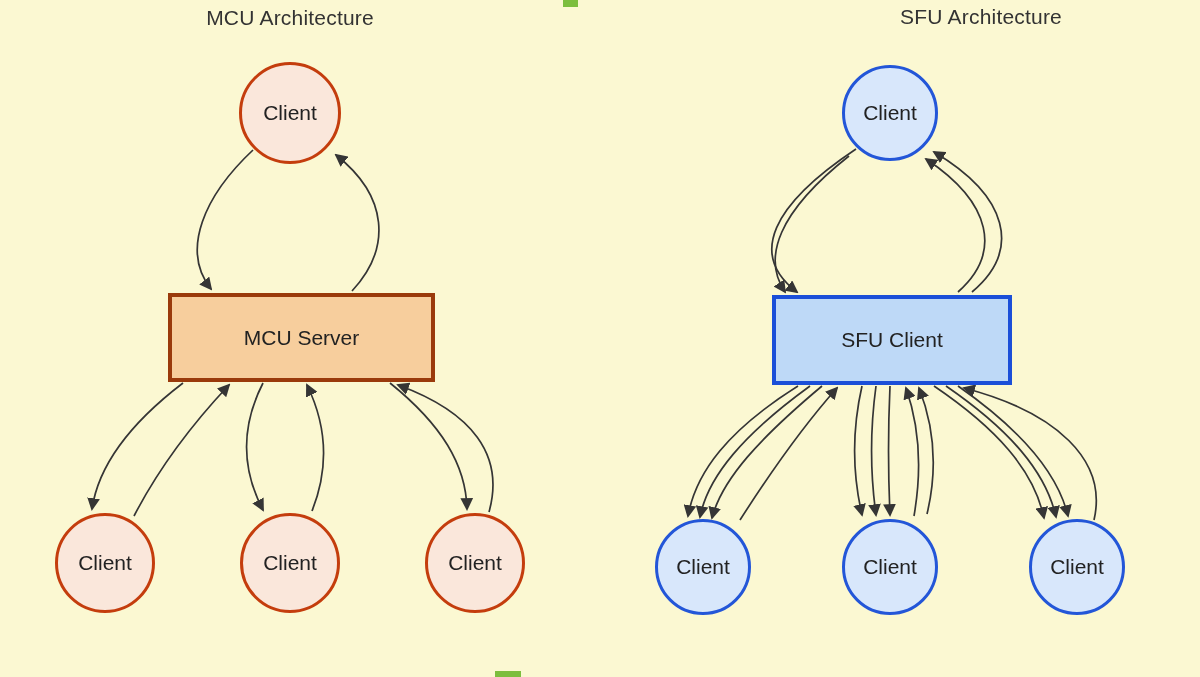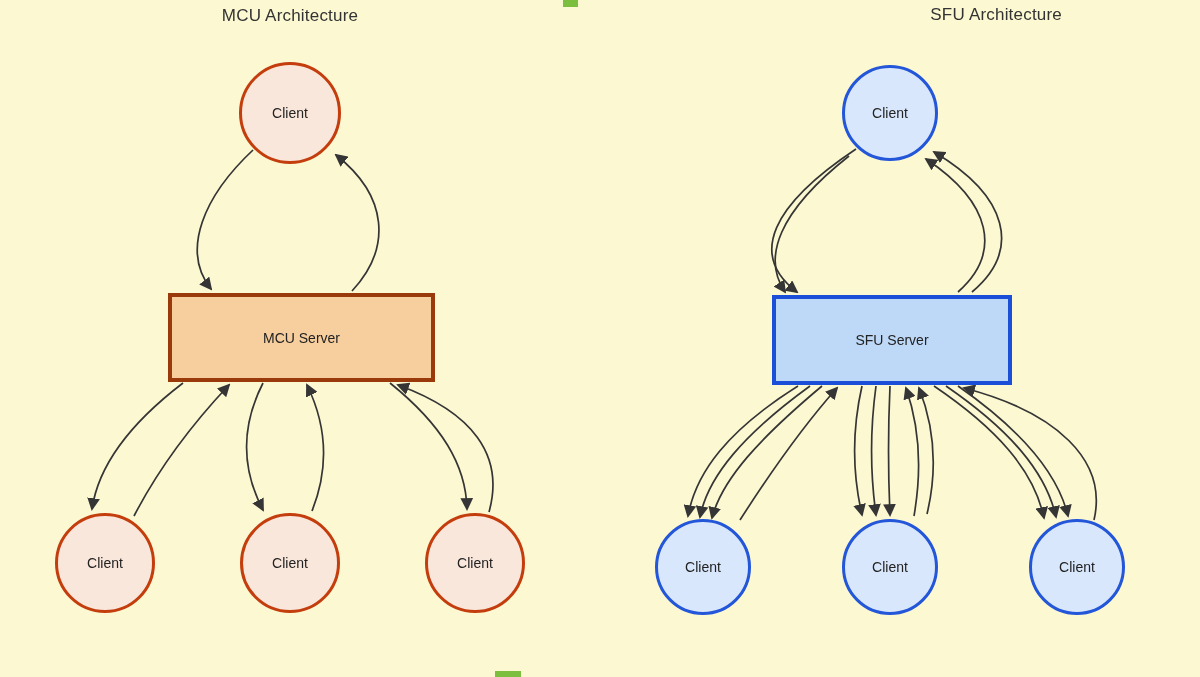--- a/index.html
+++ b/index.html
@@ -11,32 +11,32 @@
     font-family: "Liberation Sans", sans-serif;
     overflow: hidden;
   }
   .edges { position: absolute; left: 0; top: 0; width: 1200px; height: 677px; }
   .edges path { fill: none; stroke: var(--arrow); stroke-width: 1.7px; }
   #arrowhead path { fill: var(--arrow); stroke: none; }
   .diagram-title {
     position: absolute;
     width: 340px;
     text-align: center;
-    font-size: 17px;
+    font-size: 21px;
     color: var(--title-color);
     letter-spacing: 0.2px;
   }
   .node {
     position: absolute;
     box-sizing: border-box;
     display: flex;
     align-items: center;
     justify-content: center;
     color: #222222;
-    font-size: 14px;
+    font-size: 21px;
     text-align: center;
   }
   .circle { border-radius: 50%; }
   .mcu-circle { background: var(--mcu-node-fill); border: 3px solid var(--mcu-node-border); }
   .mcu-server { background: var(--mcu-server-fill); border: 4px solid var(--mcu-server-border); }
   .sfu-circle { background: var(--sfu-node-fill); border: 3px solid var(--sfu-node-border); }
   .sfu-server { background: var(--sfu-server-fill); border: 4px solid var(--sfu-server-border); }
   .green-sliver { position: absolute; background: var(--green-accent); }
 </style>
 </head>
@@ -98,21 +98,21 @@
   <div class="node mcu-server" style="left:168px; top:293px; width:267px; height:89px;">MCU Server</div>
 
   <div class="node circle mcu-circle" style="left:55px; top:513px; width:100px; height:100px;">Client</div>
   <div class="node circle mcu-circle" style="left:240px; top:513px; width:100px; height:100px;">Client</div>
   <div class="node circle mcu-circle" style="left:425px; top:513px; width:100px; height:100px;">Client</div>
 
   <div class="diagram-title" style="left:722px; top:5px;text-align:right;">SFU Architecture</div>
 
   <div class="node circle sfu-circle" style="left:842px; top:65px; width:96px; height:96px;">Client</div>
 
-  <div class="node sfu-server" style="left:772px; top:295px; width:240px; height:90px;">SFU Server</div>
+  <div class="node sfu-server" style="left:772px; top:295px; width:240px; height:90px;">SFU Client</div>
 
   <div class="node circle sfu-circle" style="left:655px; top:519px; width:96px; height:96px;">Client</div>
   <div class="node circle sfu-circle" style="left:842px; top:519px; width:96px; height:96px;">Client</div>
   <div class="node circle sfu-circle" style="left:1029px; top:519px; width:96px; height:96px;">Client</div>
 
   <div class="green-sliver" style="left:563px; top:0; width:15px; height:7px;"></div>
   <div class="green-sliver" style="left:495px; top:671px; width:26px; height:6px;"></div>
 
 </div>
 

